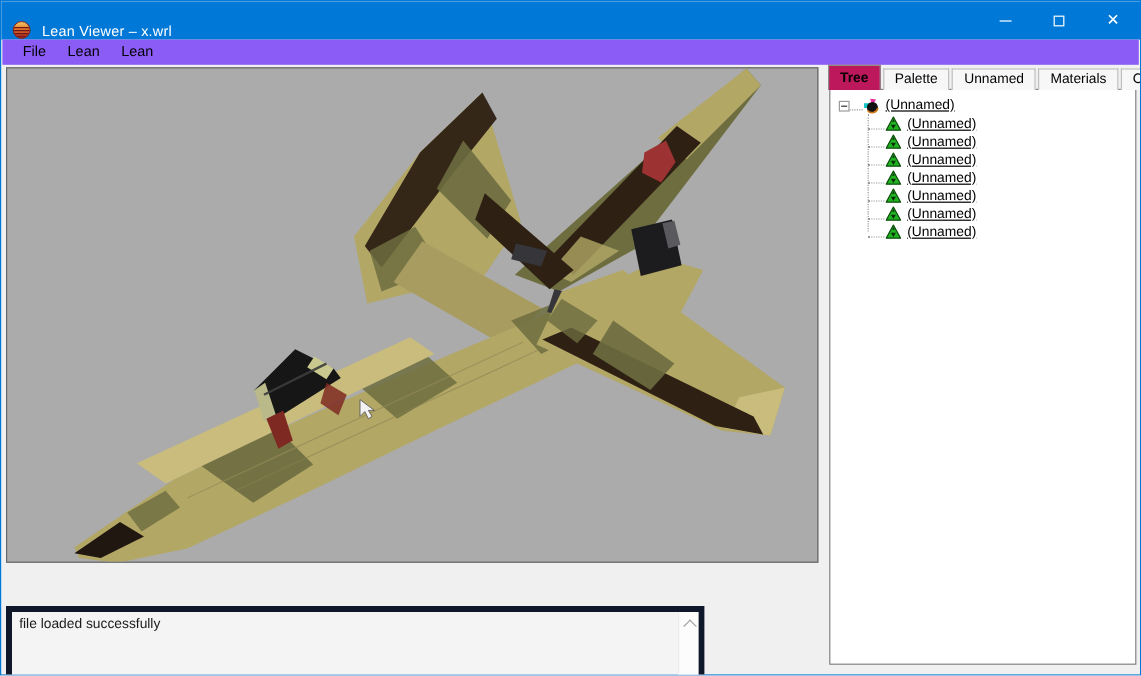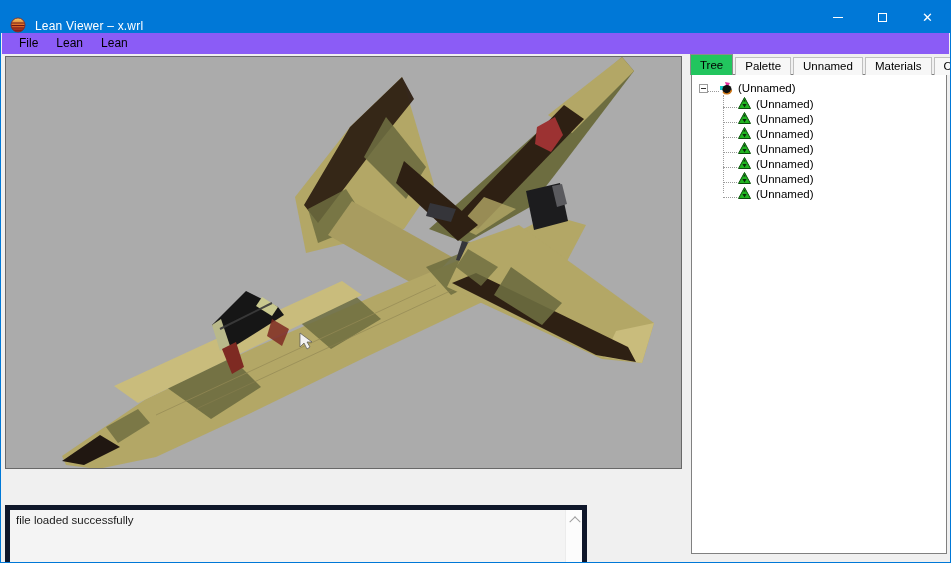--- a/index.html
+++ b/index.html
@@ -50,30 +50,30 @@
   
   .tabs {
     position:absolute; left:689px; top:53px; height:21px;
     display:flex; align-items:flex-end; z-index:3;
   }
   .tab {
     height:18px; background:#f7f7f7; border:1px solid #bfbfbf; border-bottom:none;
     font-size:11.5px; color:#000; padding:2px 9px 0 9px; margin-right:2px; white-space:nowrap;
   }
   .tab.selected {
-    height:21px; background:#22c55e; border:1px solid #8c8c8c; border-bottom:none;
-    padding-top:4px; position:relative; z-index:4;
+    height:21px; background:#be185d; border:1px solid #8c8c8c; border-bottom:none;
+    padding-top:4px; position:relative; z-index:4;font-weight:bold;
   }
   
   .treebox {
     position:absolute; left:690px; top:73px; width:256px; height:480px;
     background:#ffffff; border:1px solid #808080; z-index:2; font-size:11.5px; color:#000;
     overflow:hidden;
   }
-  .tree { position:relative; padding-top:5px; }
+  .tree { position:relative; padding-top:5px;text-decoration:underline; }
   .tree-vline {
     position:absolute; left:31px; top:20px; height:98px; width:0;
     border-left:1px dotted #9a9a9a;
   }
   .trow { display:flex; align-items:center; height:15px; white-space:nowrap; }
   .trow.root { padding-left:7px; height:16px; }
   .expander {
     width:9px; height:9px; border:1px solid #9a9a9a; background:#fff; position:relative; flex:0 0 9px;
   }
   .expander::after {

